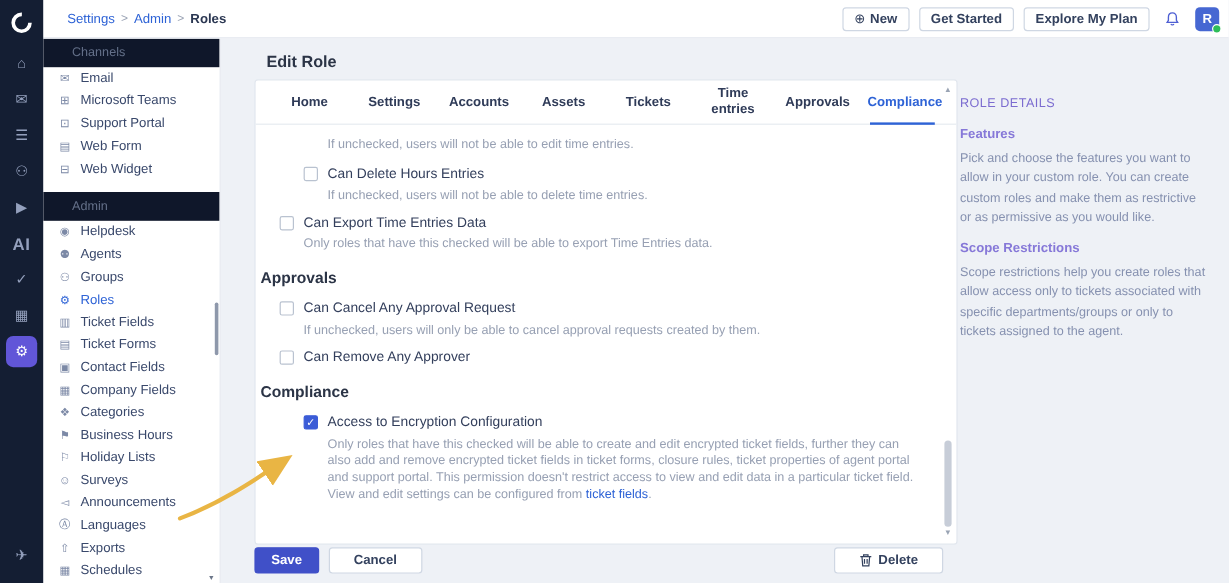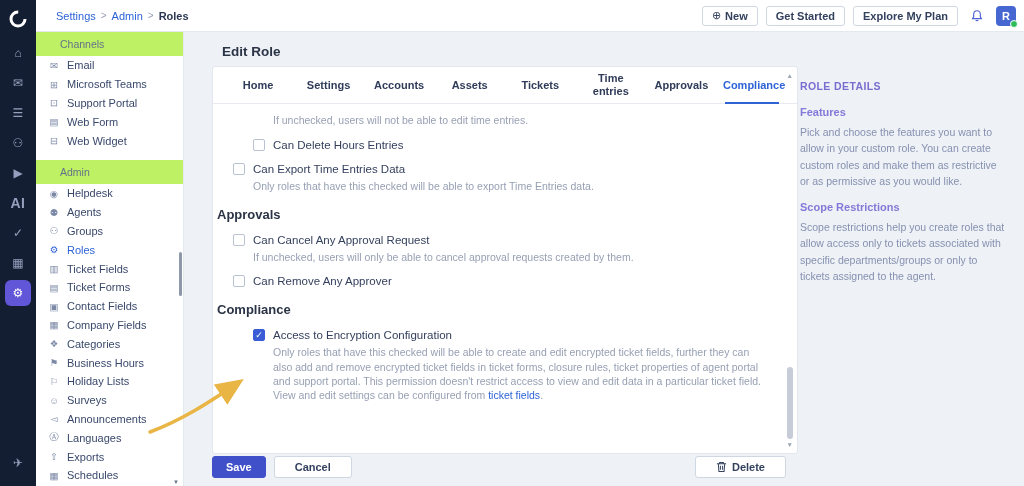--- a/index.html
+++ b/index.html
@@ -30,21 +30,21 @@
   .btn-sm .plus { color:#33415e; font-size:11px; font-weight:normal; }
   .bellbox { width:22px; height:22px; display:flex; align-items:center; justify-content:center; cursor:pointer; }
   .avatar { width:20px; height:20px; background:#4667d2; border-radius:4px; color:#fff; font-size:11px; font-weight:bold;
             display:flex; align-items:center; justify-content:center; position:relative; cursor:pointer; }
   .avatar::after { content:""; position:absolute; right:-2px; bottom:-2px; width:6px; height:6px;
                    background:#2ebd59; border:1px solid #fff; border-radius:50%; }
 
   
   .sidebar { position:absolute; left:36px; top:32px; width:148px; height:454px; background:#fff;
              border-right:1px solid #e4e8ef; overflow:hidden; }
-  .sb-head { background:#bef264; color:#647089; font-size:10.5px; padding:6px 24px; }
+  .sb-head { background:#0f172a; color:#647089; font-size:10.5px; padding:6px 24px; }
   .sb-head.second { margin-top:10px; }
   .sb-item { display:flex; align-items:center; gap:7px; padding:0 12px; font-size:11px; color:#39486b;
              cursor:pointer; height:18.8px; white-space:nowrap; }
   .sb-item .ic { width:12px; color:#7c89a6; font-size:9.5px; text-align:center; flex:none; }
   .sb-item.active { color:#2e63d6; }
   .sb-item.active .ic { color:#2e63d6; }
   .sb-thumb { position:absolute; right:1px; top:220px; width:3px; height:44px; background:#8e98ab; border-radius:2px; cursor:pointer; }
   .sb-down { position:absolute; right:4px; bottom:1px; font-size:6px; color:#6b7689; cursor:pointer; }
 
   
@@ -85,21 +85,21 @@
   
   .footer { position:absolute; left:28px; top:424px; width:586px; display:flex; align-items:center; gap:8px; }
   .btn-save { background:#4050c8; color:#fff; border:1px solid #4050c8; border-radius:3px;
               padding:4px 13px; font-size:11px; font-weight:bold; cursor:pointer; }
   .btn-plain { background:#fff; color:#33415e; border:1px solid #cfd7e3; border-radius:3px;
                padding:4px 20px; font-size:11px; font-weight:bold; cursor:pointer; display:flex; align-items:center; gap:5px; }
   .btn-delete { margin-left:auto; margin-right:12px; }
 
   
   .details { position:absolute; left:616px; top:48px; width:206px; }
-  .details .dtitle { font-size:10.5px; font-weight:bold; letter-spacing:.4px; color:#7b6cd0; margin-bottom:14px; }
+  .details .dtitle { font-size:10.5px; font-weight:normal; letter-spacing:.4px; color:#7b6cd0; margin-bottom:14px; }
   .details .dhead { font-size:11px; font-weight:bold; color:#8678d8; margin:12px 0 6px; }
   .details p { font-size:10.5px; line-height:1.55; color:#8691b0; }
 
   
   .overlay { position:absolute; left:0; top:0; width:1024px; height:486px; pointer-events:none; z-index:40; }
 </style>
 </head>
 <body>
 
 <div class="rail">
@@ -260,20 +260,21 @@
       <div class="tab active">Compliance</div>
     </div>
 
     <div class="content">
       <div class="hint standalone">If unchecked, users will not be able to edit time entries.</div>
 
       <div class="row indent2">
         <span class="cb"></span>
         <div class="rt">
           <div class="lbl">Can Delete Hours Entries</div>
+          <div class="hint">If unchecked, users will not be able to delete time entries.</div>
         </div>
       </div>
 
       <div class="row indent1">
         <span class="cb"></span>
         <div class="rt">
           <div class="lbl">Can Export Time Entries Data</div>
           <div class="hint">Only roles that have this checked will be able to export Time Entries data.</div>
         </div>
       </div>

